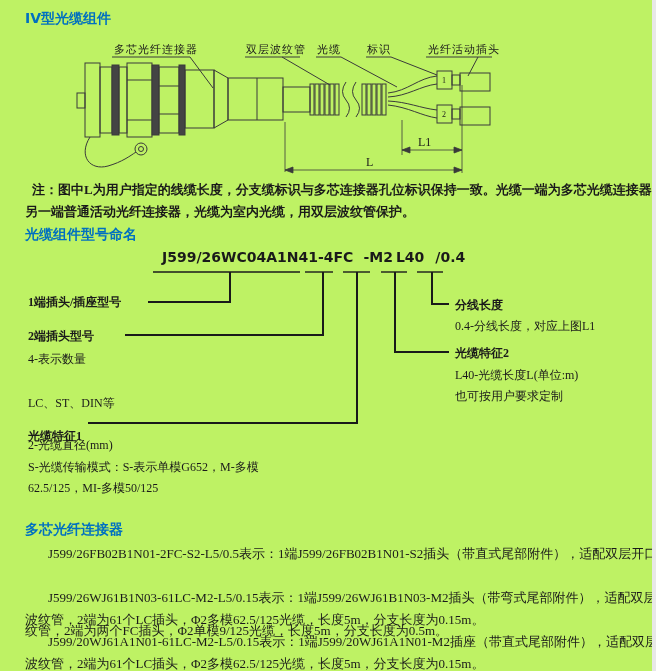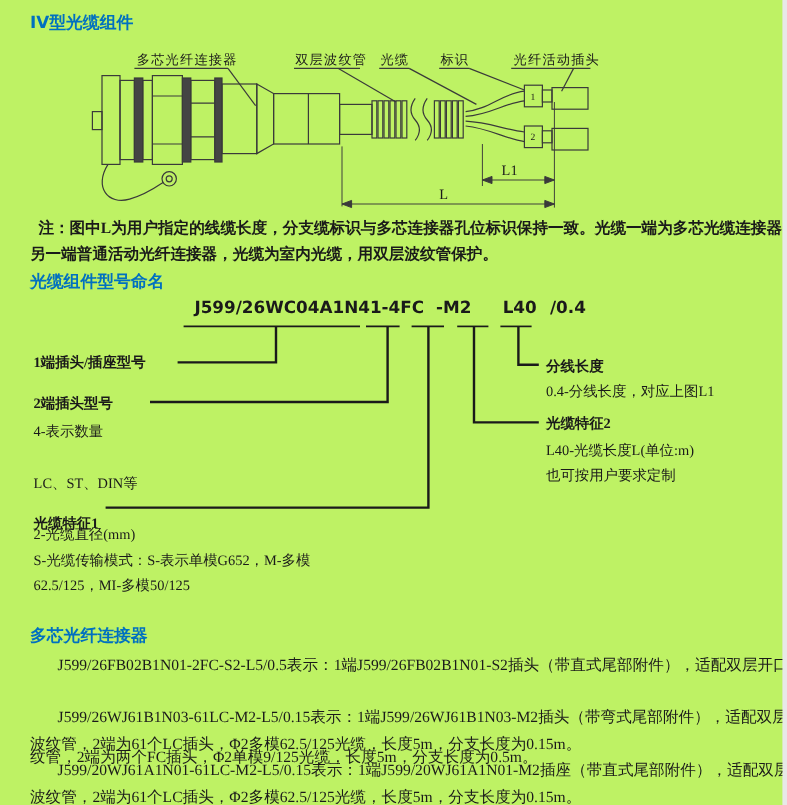--- a/index.html
+++ b/index.html
@@ -6,21 +6,21 @@
   #page{position:relative;width:652px;height:671px;background:#bef264;overflow:hidden;
         font-family:"Liberation Serif","DejaVu Serif",serif;color:#1a1a1a;}
   .abs{position:absolute;white-space:nowrap;}
   .h-blue{font-family:"DejaVu Sans","Liberation Sans",sans-serif;font-weight:bold;font-size:14px;color:#0070C0;}
   .bold{font-weight:bold;}
   .body13{font-size:13px;}
   .note-line{font-size:13px;font-weight:bold;}
   .pn{font-family:"DejaVu Sans","Liberation Sans",sans-serif;font-weight:bold;font-size:14px;letter-spacing:0px;}
   .pn span{display:inline-block;}
   .pn .seg2{margin-left:10px;}
-  .pn .seg3{margin-left:26px;}
+  .pn .seg3{margin-left:3px;}
   .pn .seg4{margin-left:11px;}
   .lbl{font-size:12px;}
   .lbl.bold{font-weight:bold;}
   svg{position:absolute;left:0;}
   svg text{fill:#1a1a1a;}
   .diag-label{font-size:11px;letter-spacing:1px;}
   .dim-label{font-size:12px;}
   .mark-num{font-size:8px;}
 </style>
 </head>

